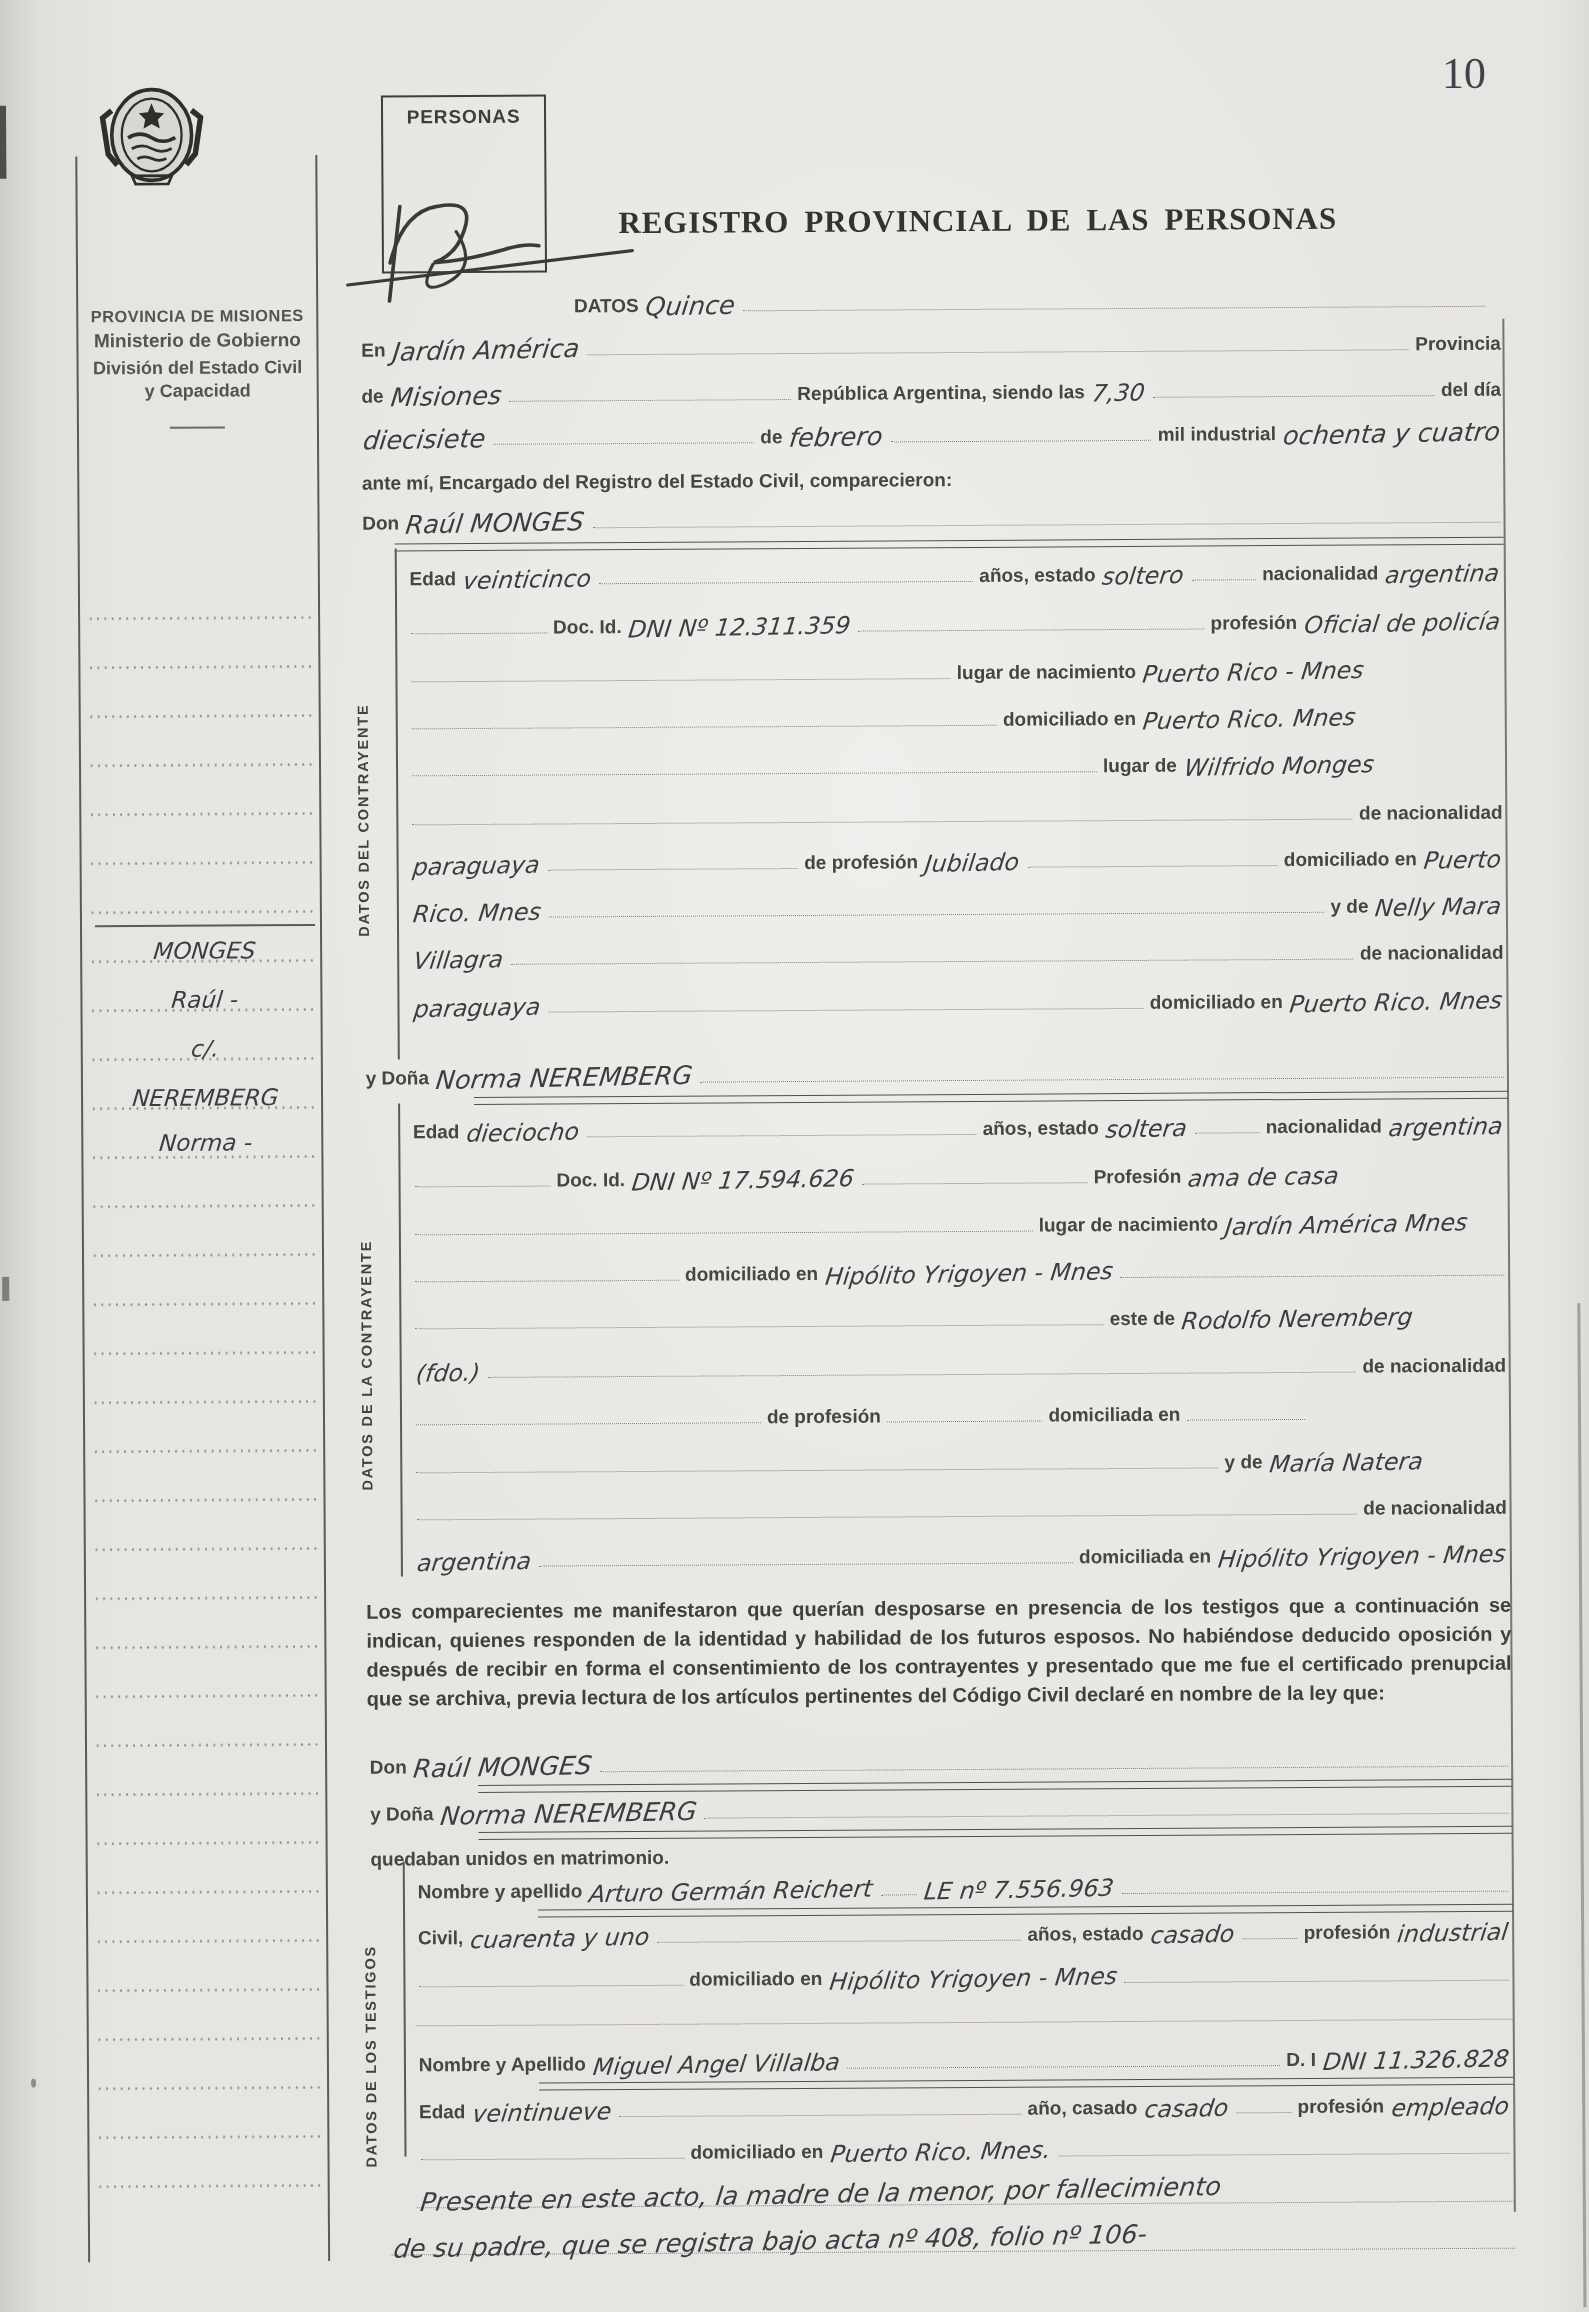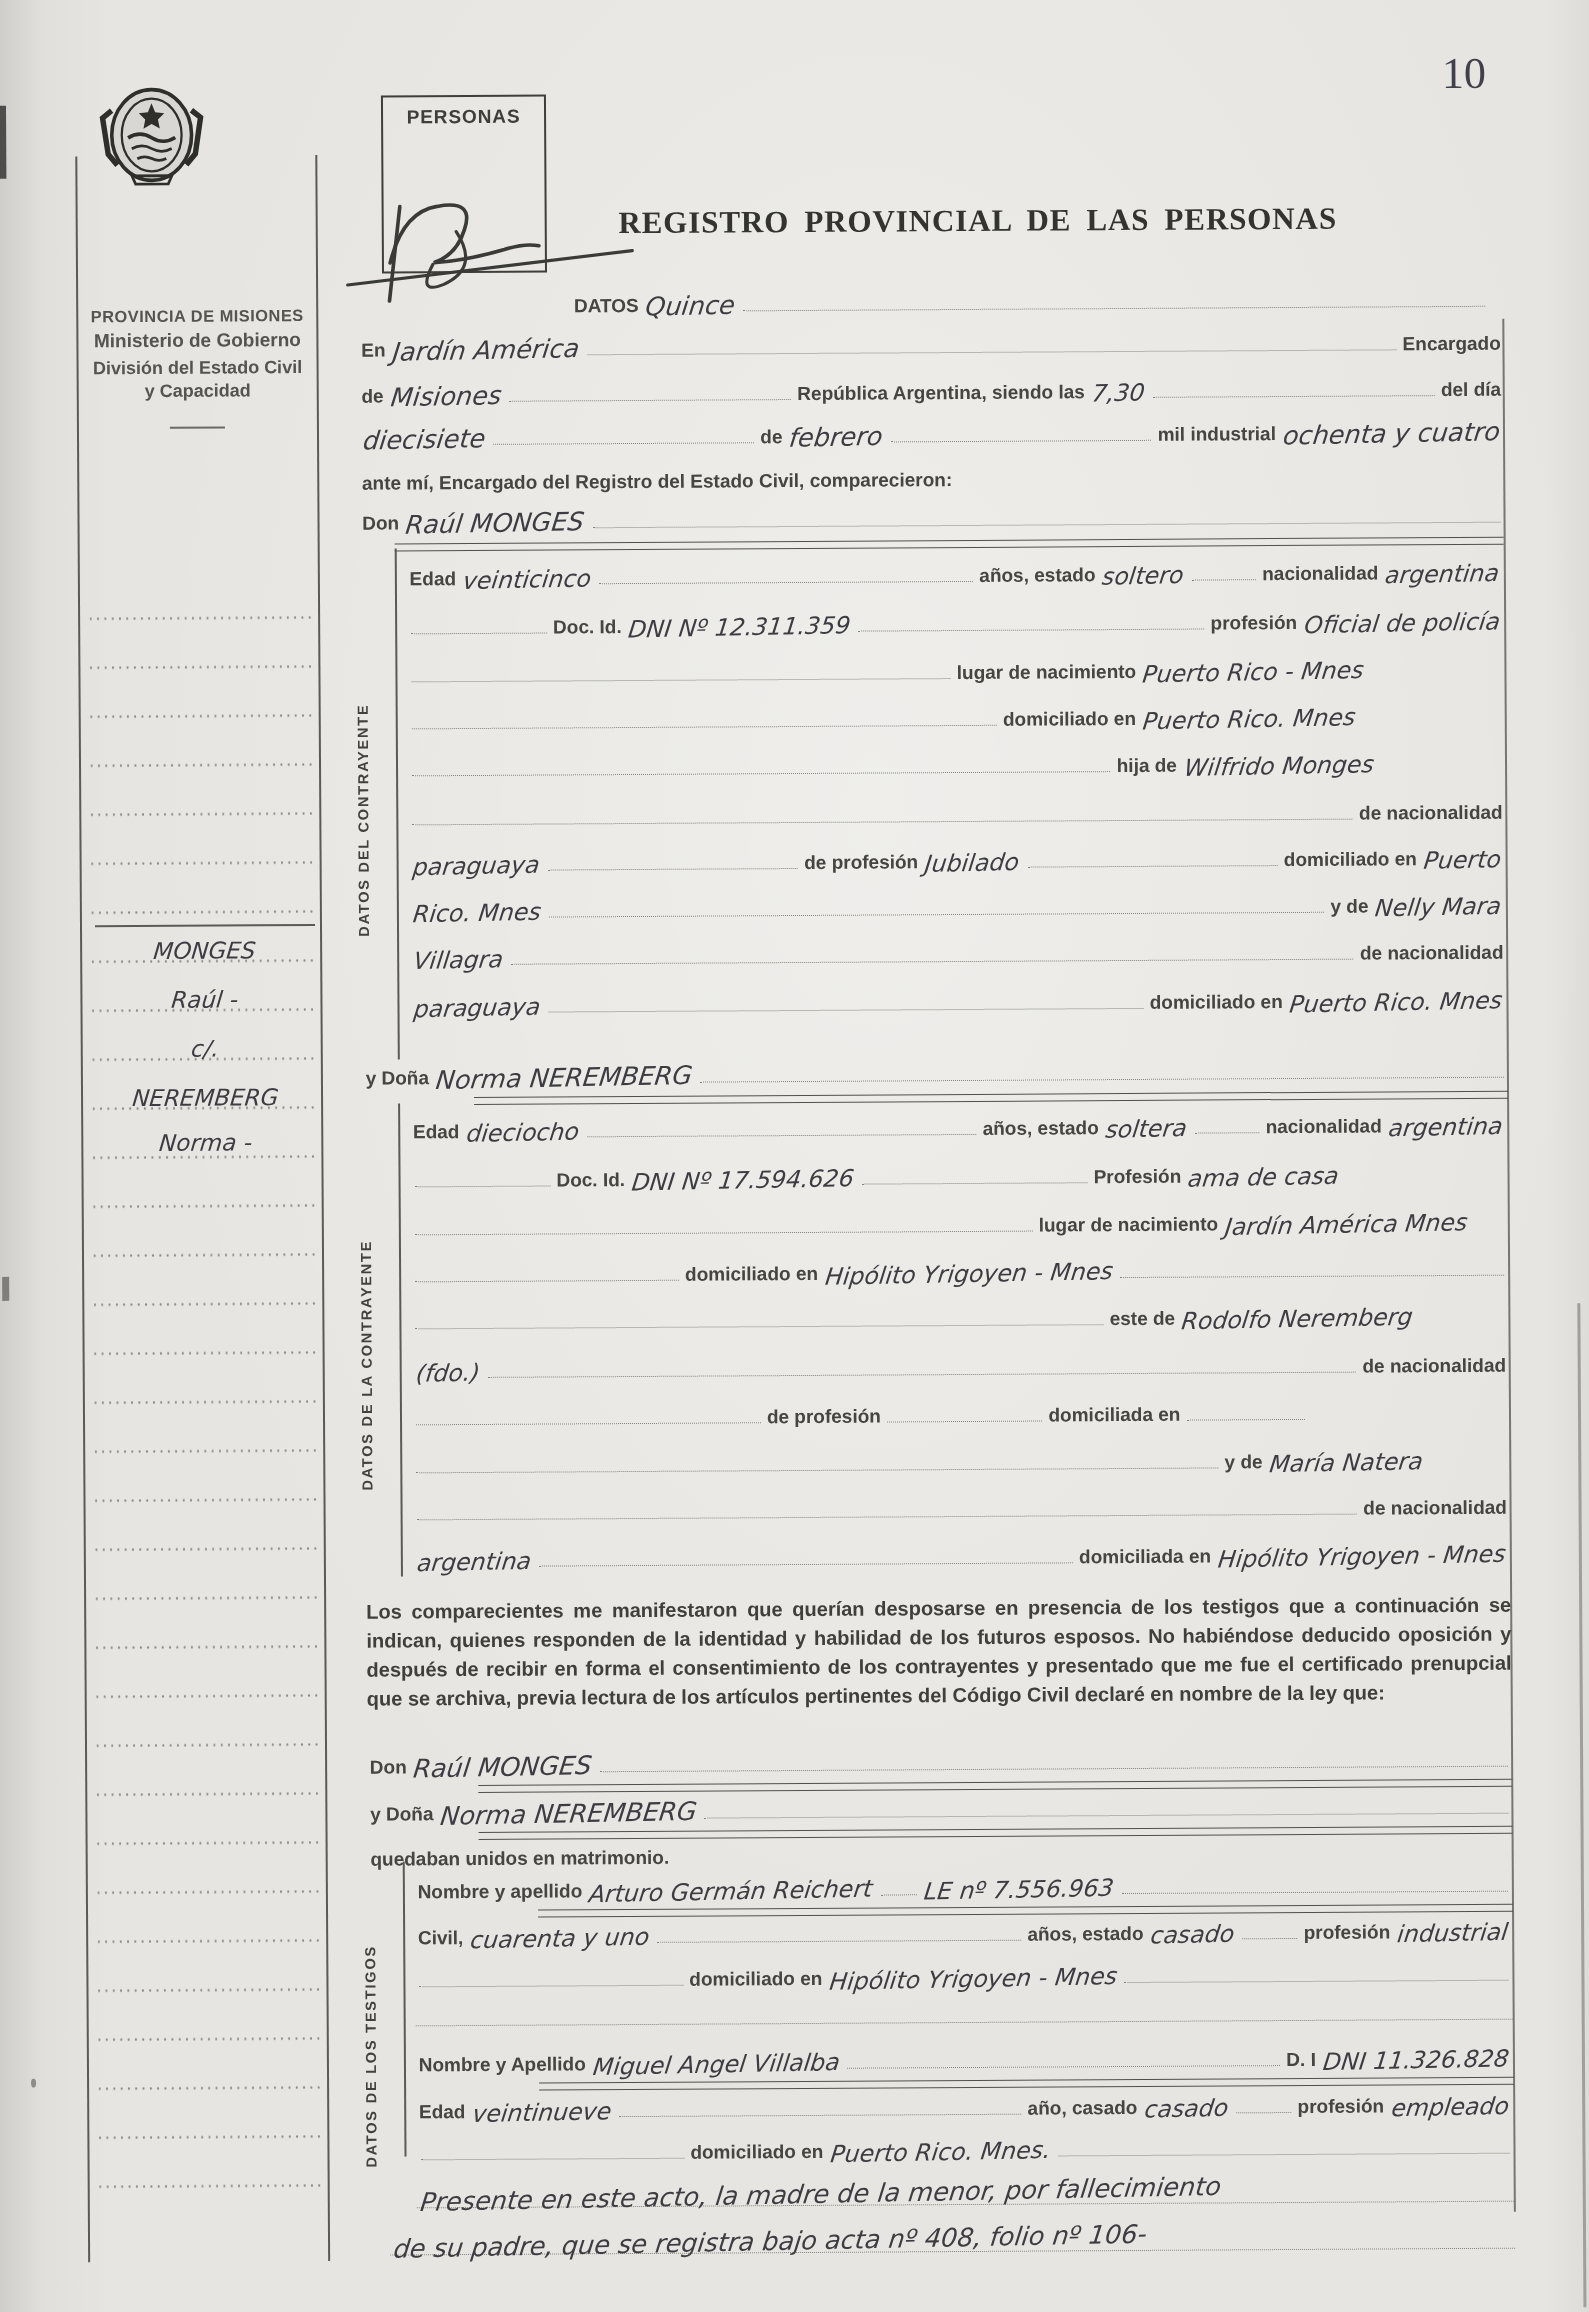--- a/index.html
+++ b/index.html
@@ -107,21 +107,21 @@
   <div class="row" style="left:575px;top:284px;width:918px;">
     <span class="lbl">DATOS</span>
     <span class="hw big">Quince</span>
     <span class="dots"></span>
   </div>
 
   <div class="row" style="left:362px;top:327px;width:1145px;">
     <span class="lbl">En</span>
     <span class="hw big">Jardín América</span>
     <span class="dots"></span>
-    <span class="lbl">Encargado</span>
+    <span class="lbl">Provincia</span>
   </div>
   <div class="row" style="left:362px;top:373px;width:1145px;">
     <span class="lbl">de</span>
     <span class="hw big">Misiones</span>
     <span class="dots"></span>
     <span class="lbl">República Argentina, siendo las</span>
     <span class="hw">7,30</span>
     <span class="dots"></span>
     <span class="lbl">del día</span>
   </div>
@@ -172,21 +172,21 @@
     <span class="sp" style="flex-basis:136px;"></span>
   </div>
   <div class="row" style="left:409px;top:700px;width:1097px;">
     <span class="dots"></span>
     <span class="lbl">domiciliado en</span>
     <span class="hw">Puerto Rico. Mnes</span>
     <span class="sp" style="flex-basis:145px;"></span>
   </div>
   <div class="row" style="left:409px;top:747px;width:1097px;">
     <span class="dots"></span>
-    <span class="lbl">hija de</span>
+    <span class="lbl">lugar de</span>
     <span class="hw">Wilfrido Monges</span>
     <span class="sp" style="flex-basis:127px;"></span>
   </div>
   <div class="row" style="left:409px;top:796px;width:1097px;">
     <span class="dots"></span>
     <span class="lbl">de nacionalidad</span>
   </div>
   <div class="row" style="left:409px;top:842px;width:1097px;">
     <span class="hw">paraguaya</span>
     <span class="dots"></span>

